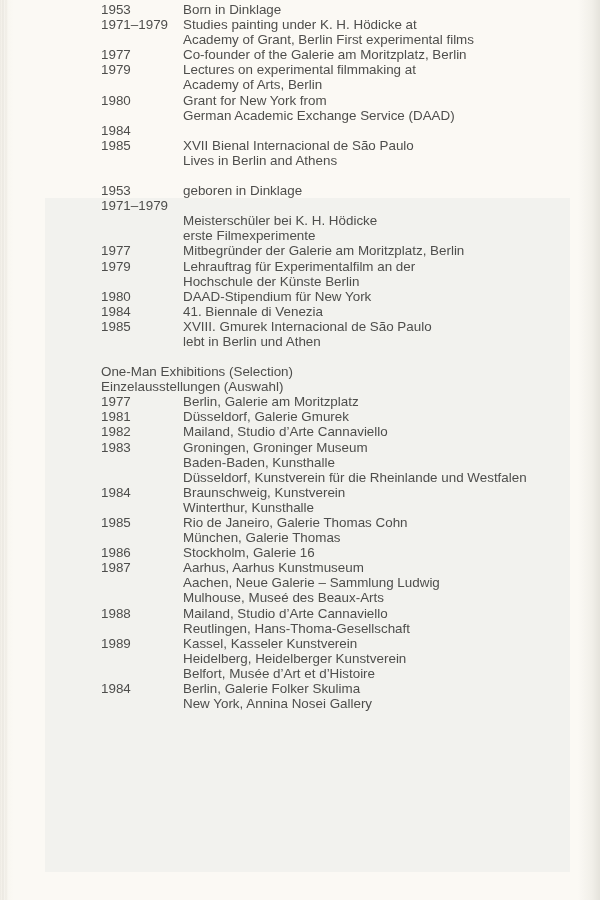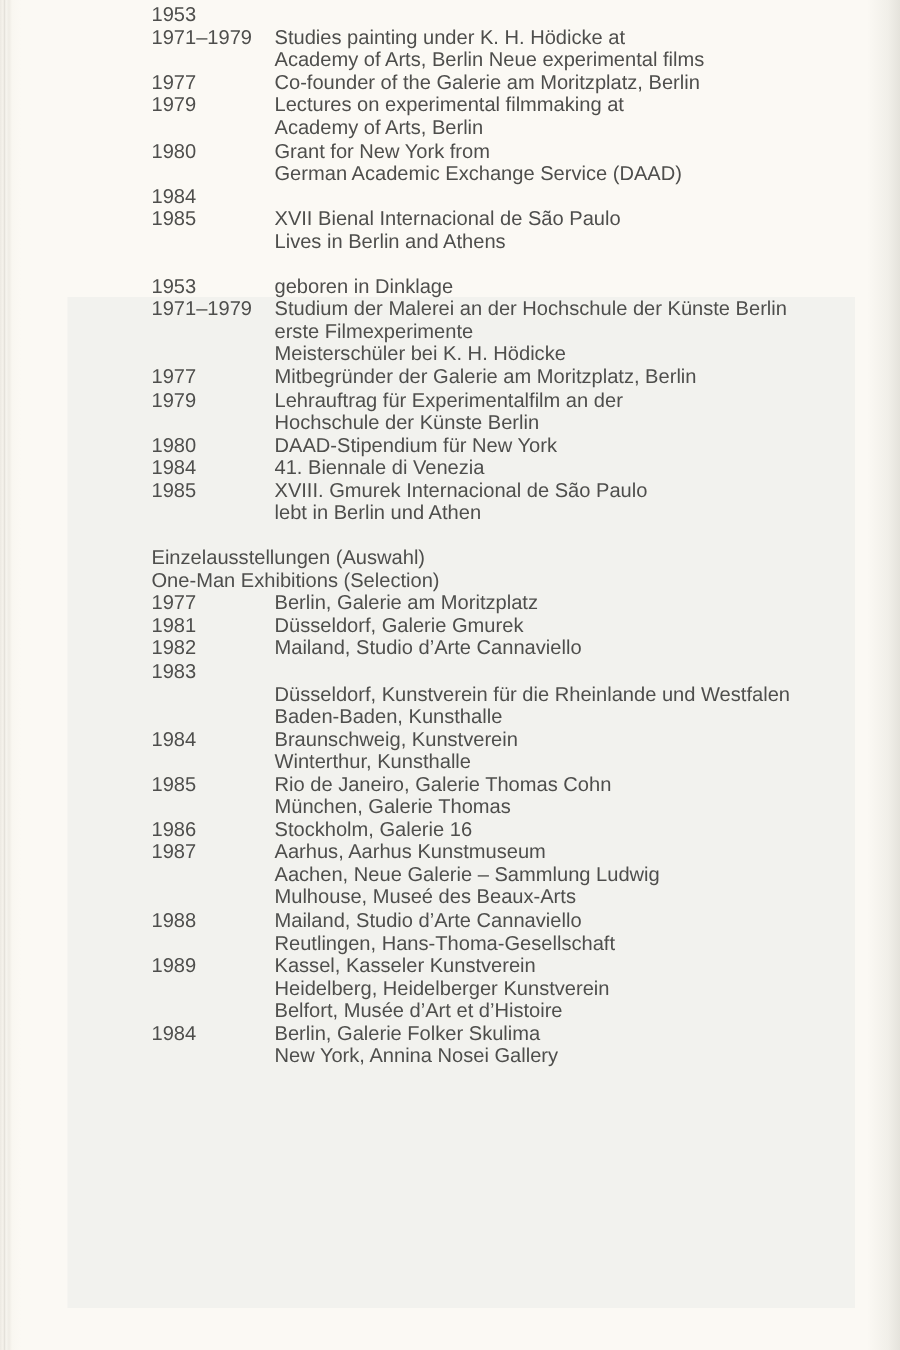--- a/index.html
+++ b/index.html
@@ -35,28 +35,29 @@
 <body>
 
 <div class="gutter"></div>
 <div class="right-edge"></div>
 <div class="panel"></div>
 
 <div class="content">
   <div class="block" id="bio-en">
       <div class="row">
         <span class="year">1953</span>
+        <span class="text">Born in Dinklage</span>
       </div>
       <div class="row">
         <span class="year">1971–1979</span>
         <span class="text">Studies painting under K. H. Hödicke at</span>
       </div>
       <div class="row">
         <span class="year"></span>
-        <span class="text">Academy of Arts, Berlin Neue experimental films</span>
+        <span class="text">Academy of Grant, Berlin First experimental films</span>
       </div>
       <div class="row">
         <span class="year">1977</span>
         <span class="text">Co-founder of the Galerie am Moritzplatz, Berlin</span>
       </div>
       <div class="row">
         <span class="year">1979</span>
         <span class="text">Lectures on experimental filmmaking at</span>
       </div>
       <div class="row">
@@ -83,29 +84,28 @@
         <span class="text">Lives in Berlin and Athens</span>
       </div>
     </div>
   <div class="block" id="bio-de">
       <div class="row">
         <span class="year">1953</span>
         <span class="text">geboren in Dinklage</span>
       </div>
       <div class="row">
         <span class="year">1971–1979</span>
-        <span class="text">Studium der Malerei an der Hochschule der Künste Berlin</span>
+      </div>
+      <div class="row">
+        <span class="year"></span>
+        <span class="text">Meisterschüler bei K. H. Hödicke</span>
       </div>
       <div class="row">
         <span class="year"></span>
         <span class="text">erste Filmexperimente</span>
-      </div>
-      <div class="row">
-        <span class="year"></span>
-        <span class="text">Meisterschüler bei K. H. Hödicke</span>
       </div>
       <div class="row">
         <span class="year">1977</span>
         <span class="text">Mitbegründer der Galerie am Moritzplatz, Berlin</span>
       </div>
       <div class="row">
         <span class="year">1979</span>
         <span class="text">Lehrauftrag für Experimentalfilm an der</span>
       </div>
       <div class="row">
@@ -123,45 +123,46 @@
       <div class="row">
         <span class="year">1985</span>
         <span class="text">XVIII. Gmurek Internacional de São Paulo</span>
       </div>
       <div class="row">
         <span class="year"></span>
         <span class="text">lebt in Berlin und Athen</span>
       </div>
     </div>
   <div class="block" id="exh">
+    <div class="heading">One-Man Exhibitions (Selection)</div>
     <div class="heading">Einzelausstellungen (Auswahl)</div>
-    <div class="heading">One-Man Exhibitions (Selection)</div>
     <div id="exh-list">
         <div class="row">
           <span class="year">1977</span>
           <span class="text">Berlin, Galerie am Moritzplatz</span>
         </div>
         <div class="row">
           <span class="year">1981</span>
           <span class="text">Düsseldorf, Galerie Gmurek</span>
         </div>
         <div class="row">
           <span class="year">1982</span>
           <span class="text">Mailand, Studio d’Arte Cannaviello</span>
         </div>
         <div class="row">
           <span class="year">1983</span>
+          <span class="text">Groningen, Groninger Museum</span>
+        </div>
+        <div class="row">
+          <span class="year"></span>
+          <span class="text">Baden-Baden, Kunsthalle</span>
         </div>
         <div class="row">
           <span class="year"></span>
           <span class="text">Düsseldorf, Kunstverein für die Rheinlande und Westfalen</span>
-        </div>
-        <div class="row">
-          <span class="year"></span>
-          <span class="text">Baden-Baden, Kunsthalle</span>
         </div>
         <div class="row">
           <span class="year">1984</span>
           <span class="text">Braunschweig, Kunstverein</span>
         </div>
         <div class="row">
           <span class="year"></span>
           <span class="text">Winterthur, Kunsthalle</span>
         </div>
         <div class="row">

